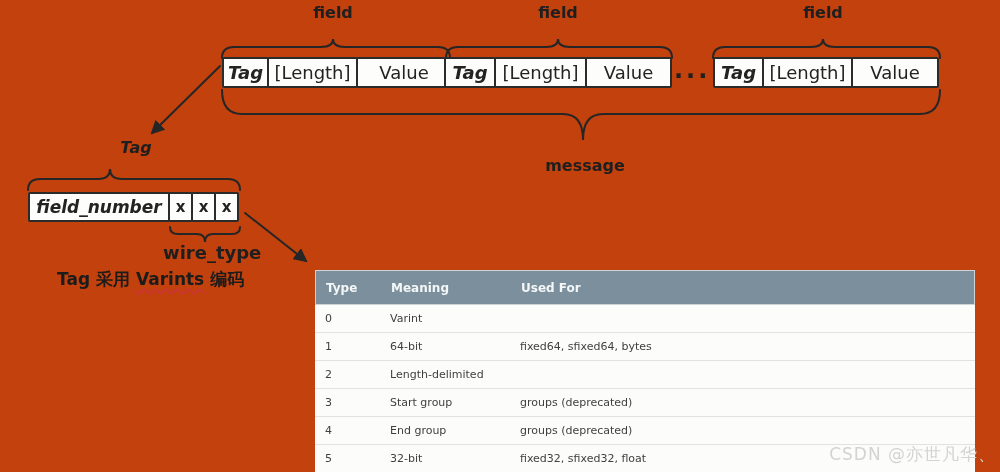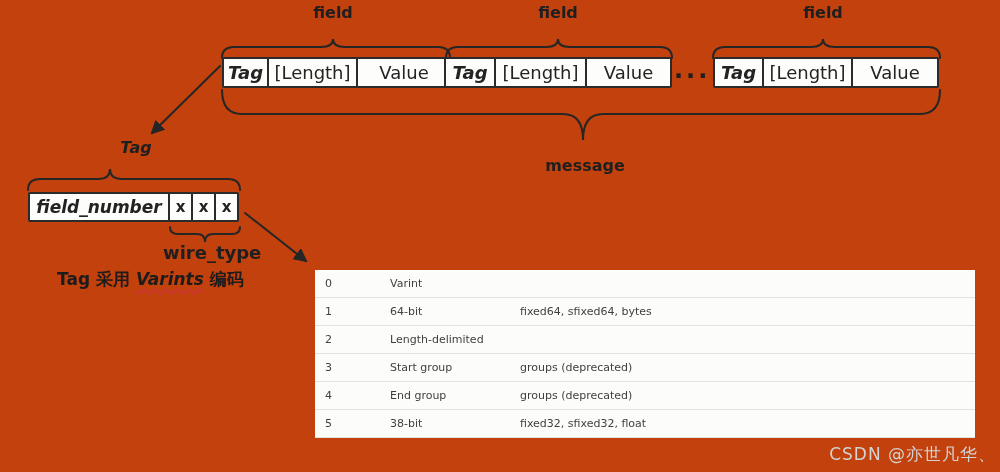--- a/index.html
+++ b/index.html
@@ -27,21 +27,21 @@
   .ellipsis{position:absolute;font-size:24px;font-weight:bold;letter-spacing:3px;color:#1f1f1f;}
 
   
   .fnrow .cell{height:30px;font-size:17px;}
   .fnrow .fn{font-weight:bold;}
   .fnrow .bit{font-weight:bold;font-size:15px;}
 
   
   .note{position:absolute;font-size:17px;font-weight:bold;color:#1c1c1c;white-space:nowrap;}
   .note .hl{
-    font-style:italic;margin:4px 6px;
+    margin:4px 6px;
     text-decoration:underline wavy #cc3333;
     text-decoration-thickness:1.5px;text-underline-offset:3px;
   }
 
   
   .wiretable{position:absolute;left:315px;top:270px;width:660px;font-size:11px;}
   .thead{
     display:flex;align-items:center;height:33px;background:#7b909c;
     border:1px solid #cfd4d6;color:#f4f6f7;font-weight:bold;font-size:12px;
   }
@@ -119,20 +119,25 @@
     <div class="cell bit" style="width:25px;">x</div>
   </div>
 
   <div class="hand" style="left:163px;top:242px;width:84px;font-size:18px;">wire_type</div>
 
   <div class="note" style="left:57px;top:268px;">
     <span>Tag 采用</span><span class="hl">Varints</span><span>编码</span>
   </div>
 
   <div class="wiretable">
+    <div class="thead">
+      <div class="col-type">Type</div>
+      <div class="col-meaning">Meaning</div>
+      <div class="col-used">Used For</div>
+    </div>
     <div class="trow">
       <div class="col-type">0</div>
       <div class="col-meaning">Varint</div>
     </div>
     <div class="trow">
       <div class="col-type">1</div>
       <div class="col-meaning">64-bit</div>
       <div class="col-used">fixed64, sfixed64, bytes</div>
     </div>
     <div class="trow">
@@ -144,20 +149,20 @@
       <div class="col-meaning">Start group</div>
       <div class="col-used">groups (deprecated)</div>
     </div>
     <div class="trow">
       <div class="col-type">4</div>
       <div class="col-meaning">End group</div>
       <div class="col-used">groups (deprecated)</div>
     </div>
     <div class="trow">
       <div class="col-type">5</div>
-      <div class="col-meaning">38-bit</div>
+      <div class="col-meaning">32-bit</div>
       <div class="col-used">fixed32, sfixed32, float</div>
     </div>
   </div>
 
   <div class="watermark">CSDN @亦世凡华、</div>
 
 </div>
 
 </body></html>

